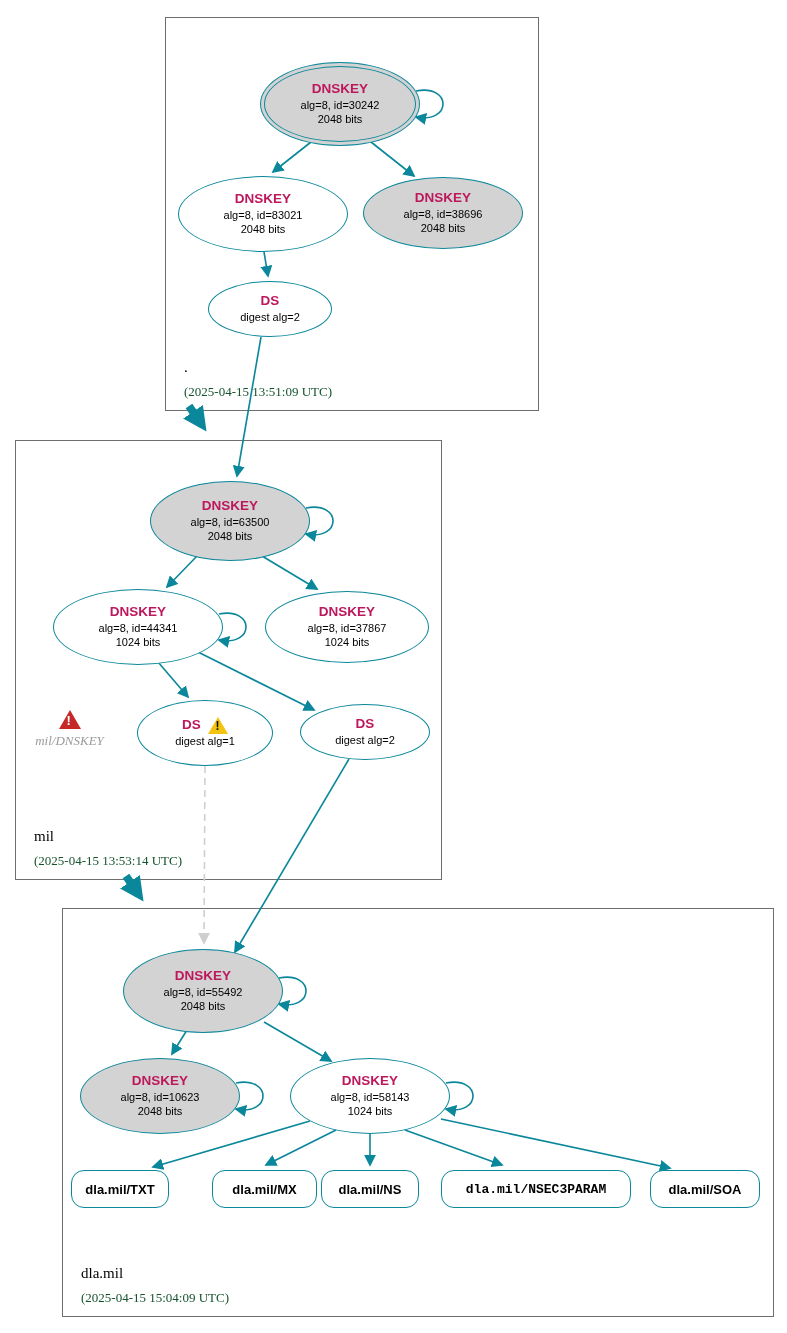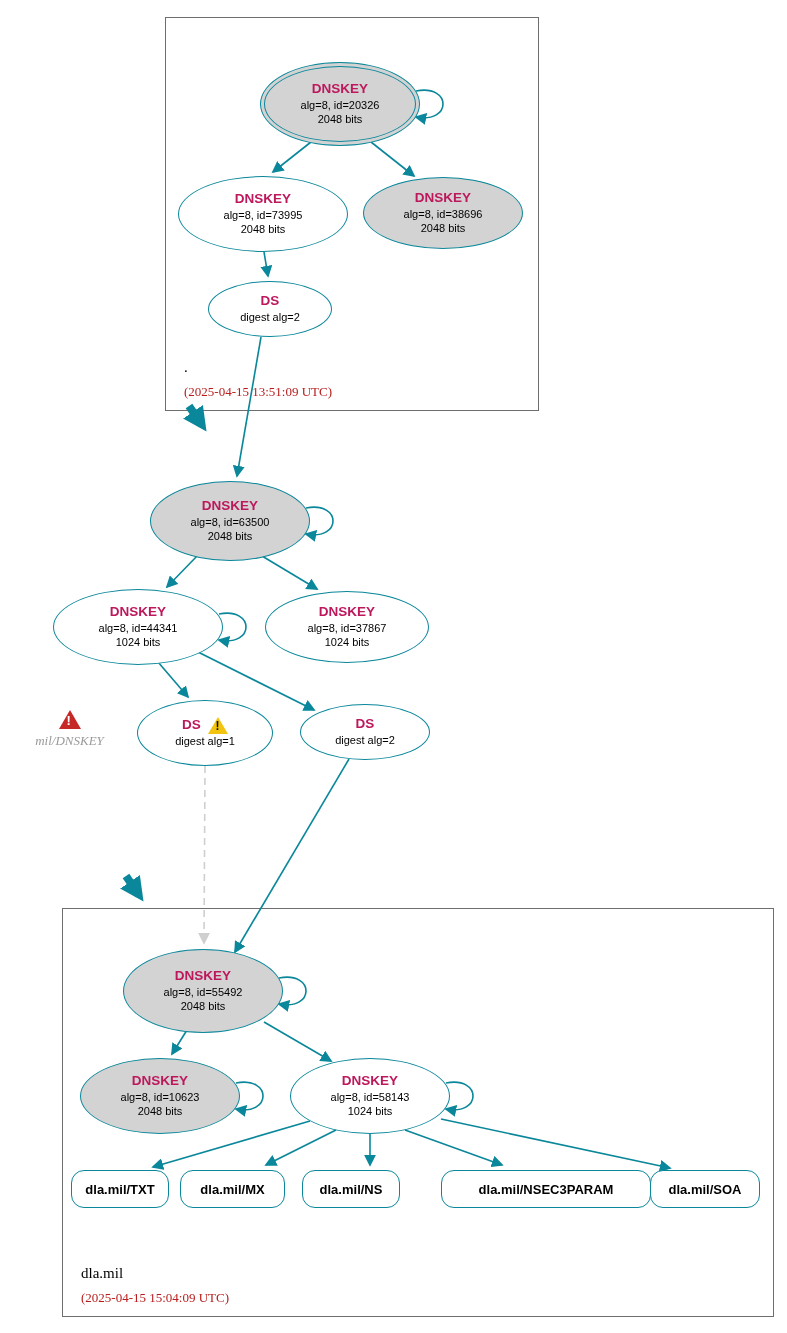--- a/index.html
+++ b/index.html
@@ -8,21 +8,21 @@
     --zone-border:#6e6e6e;
   }
   html,body{margin:0;padding:0;background:#fff;}
   #canvas{
     position:relative;width:787px;height:1333px;background:#fff;overflow:hidden;
     font-family:"Liberation Sans",sans-serif;
   }
   .zone{position:absolute;border:1px solid var(--zone-border);background:transparent;}
   .zlabel{position:absolute;left:18px;bottom:10px;display:flex;flex-direction:column;gap:8px;}
   .zname{font:15px "Liberation Serif",serif;color:#000;}
-  .zts{font:13px "Liberation Serif",serif;color:#b91c1c;}
+  .zts{font:13px "Liberation Serif",serif;color:#14532d;}
 
   svg.edges{position:absolute;left:0;top:0;z-index:2;pointer-events:none;}
   .e{stroke:var(--teal);stroke-width:1.6;fill:none;}
   .thick{stroke:var(--teal);stroke-width:8;fill:none;}
   .dashed{stroke:#cfcfcf;stroke-width:1.6;fill:none;stroke-dasharray:7 5;}
 
   .node{
     position:absolute;z-index:3;border:1.6px solid var(--teal);border-radius:50%;
     background:#fff;display:flex;flex-direction:column;align-items:center;justify-content:center;
     text-align:center;box-sizing:border-box;
@@ -57,20 +57,26 @@
 </style>
 </head>
 <body>
 
 <div id="canvas">
 
   <div class="zone" style="left:165px;top:17px;width:372px;height:392px;">
     <div class="zlabel">
       <span class="zname">.</span>
       <span class="zts">(2025-04-15 13:51:09 UTC)</span>
+    </div>
+  </div>
+  <div class="zone" style="left:15px;top:440px;width:425px;height:438px;">
+    <div class="zlabel">
+      <span class="zname">mil</span>
+      <span class="zts">(2025-04-15 13:53:14 UTC)</span>
     </div>
   </div>
   <div class="zone" style="left:62px;top:908px;width:710px;height:407px;">
     <div class="zlabel">
       <span class="zname">dla.mil</span>
       <span class="zts">(2025-04-15 15:04:09 UTC)</span>
     </div>
   </div>
 
   <svg class="edges" width="787" height="1333" viewBox="0 0 787 1333">
@@ -116,27 +122,27 @@
       <line class="e" x1="310" y1="1121" x2="153" y2="1167" marker-end="url(#arw)"></line>
       <line class="e" x1="336" y1="1130" x2="266" y2="1165" marker-end="url(#arw)"></line>
       <line class="e" x1="370" y1="1134" x2="370" y2="1165" marker-end="url(#arw)"></line>
       <line class="e" x1="405" y1="1130" x2="502" y2="1165" marker-end="url(#arw)"></line>
       <line class="e" x1="441" y1="1119" x2="670" y2="1168" marker-end="url(#arw)"></line>
     </g>
   </svg>
 
   <div class="node gray double" style="left:260px;top:62px;width:160px;height:84px;">
     <span class="t">DNSKEY</span>
-    <span class="d">alg=8, id=20326</span>
+    <span class="d">alg=8, id=30242</span>
     <span class="d">2048 bits</span>
   </div>
 
   <div class="node" style="left:178px;top:176px;width:170px;height:76px;">
     <span class="t">DNSKEY</span>
-    <span class="d">alg=8, id=73995</span>
+    <span class="d">alg=8, id=83021</span>
     <span class="d">2048 bits</span>
   </div>
 
   <div class="node gray" style="left:363px;top:177px;width:160px;height:72px;">
     <span class="t">DNSKEY</span>
     <span class="d">alg=8, id=38696</span>
     <span class="d">2048 bits</span>
   </div>
 
   <div class="node" style="left:208px;top:281px;width:124px;height:56px;">
@@ -194,26 +200,26 @@
 
   <div class="node" style="left:290px;top:1058px;width:160px;height:76px;">
     <span class="t">DNSKEY</span>
     <span class="d">alg=8, id=58143</span>
     <span class="d">1024 bits</span>
   </div>
 
   <div class="rrset" style="left:71px;width:98px;">
     <span>dla.mil/TXT</span>
   </div>
-  <div class="rrset" style="left:180px;width:105px;">
+  <div class="rrset" style="left:212px;width:105px;">
     <span>dla.mil/MX</span>
   </div>
-  <div class="rrset" style="left:302px;width:98px;">
+  <div class="rrset" style="left:321px;width:98px;">
     <span>dla.mil/NS</span>
   </div>
-  <div class="rrset" style="left:441px;width:210px;">
+  <div class="rrset" style="left:441px;width:190px;font-family:Liberation Mono, monospace;">
     <span>dla.mil/NSEC3PARAM</span>
   </div>
   <div class="rrset" style="left:650px;width:110px;align-items:center;">
     <span>dla.mil/SOA</span>
   </div>
 
 </div>
 
 </body></html>

